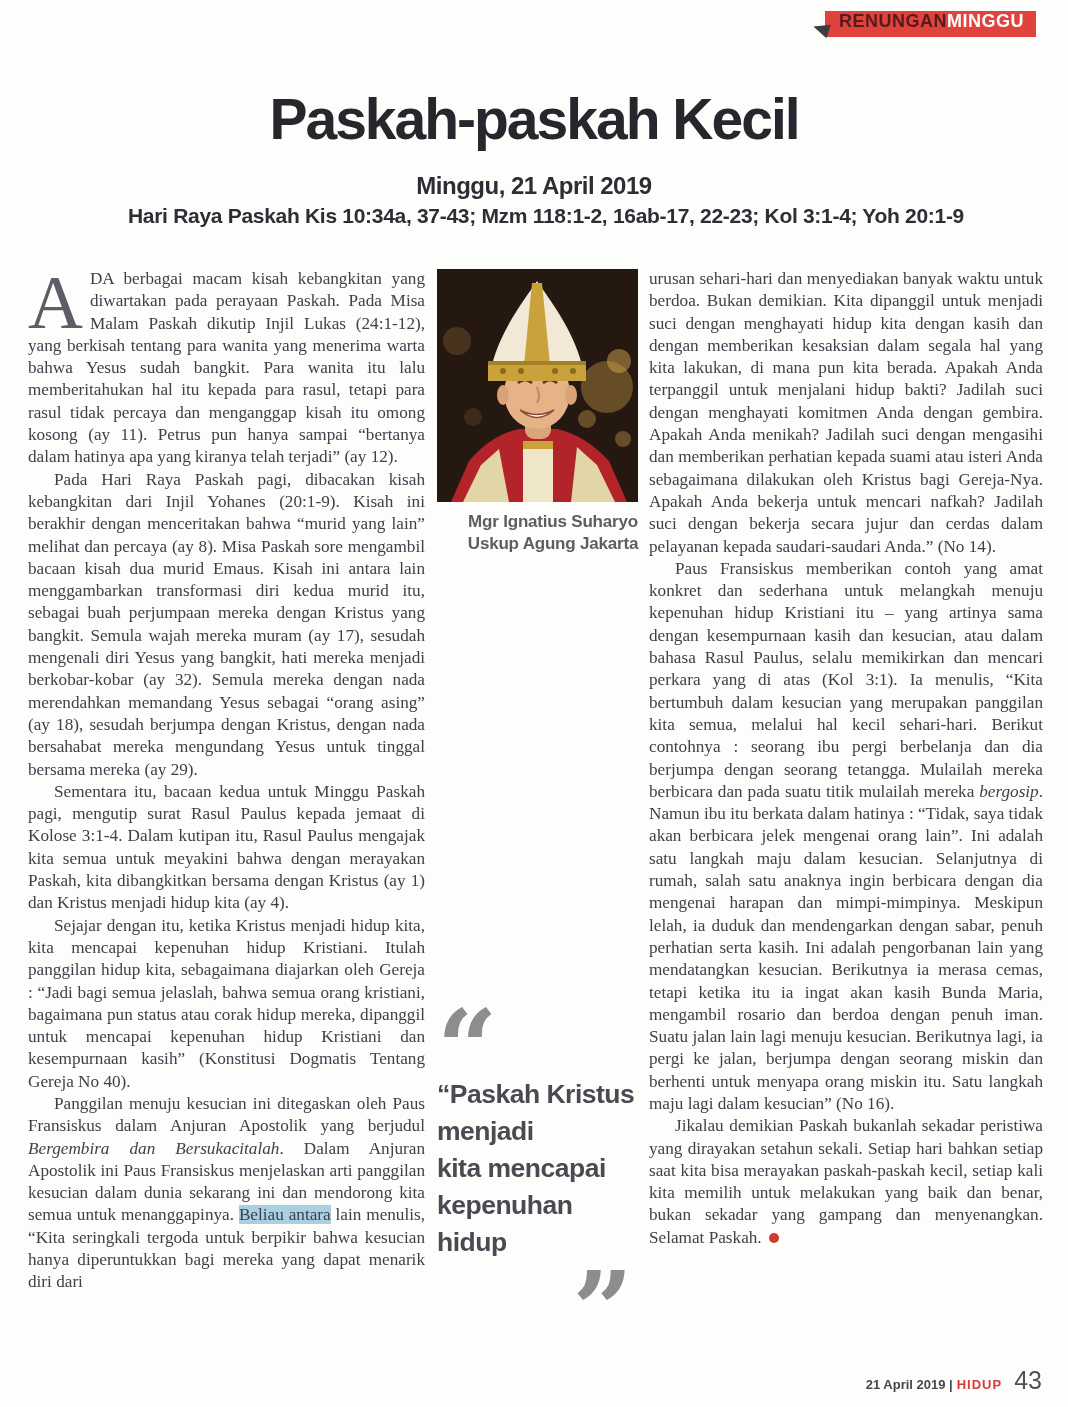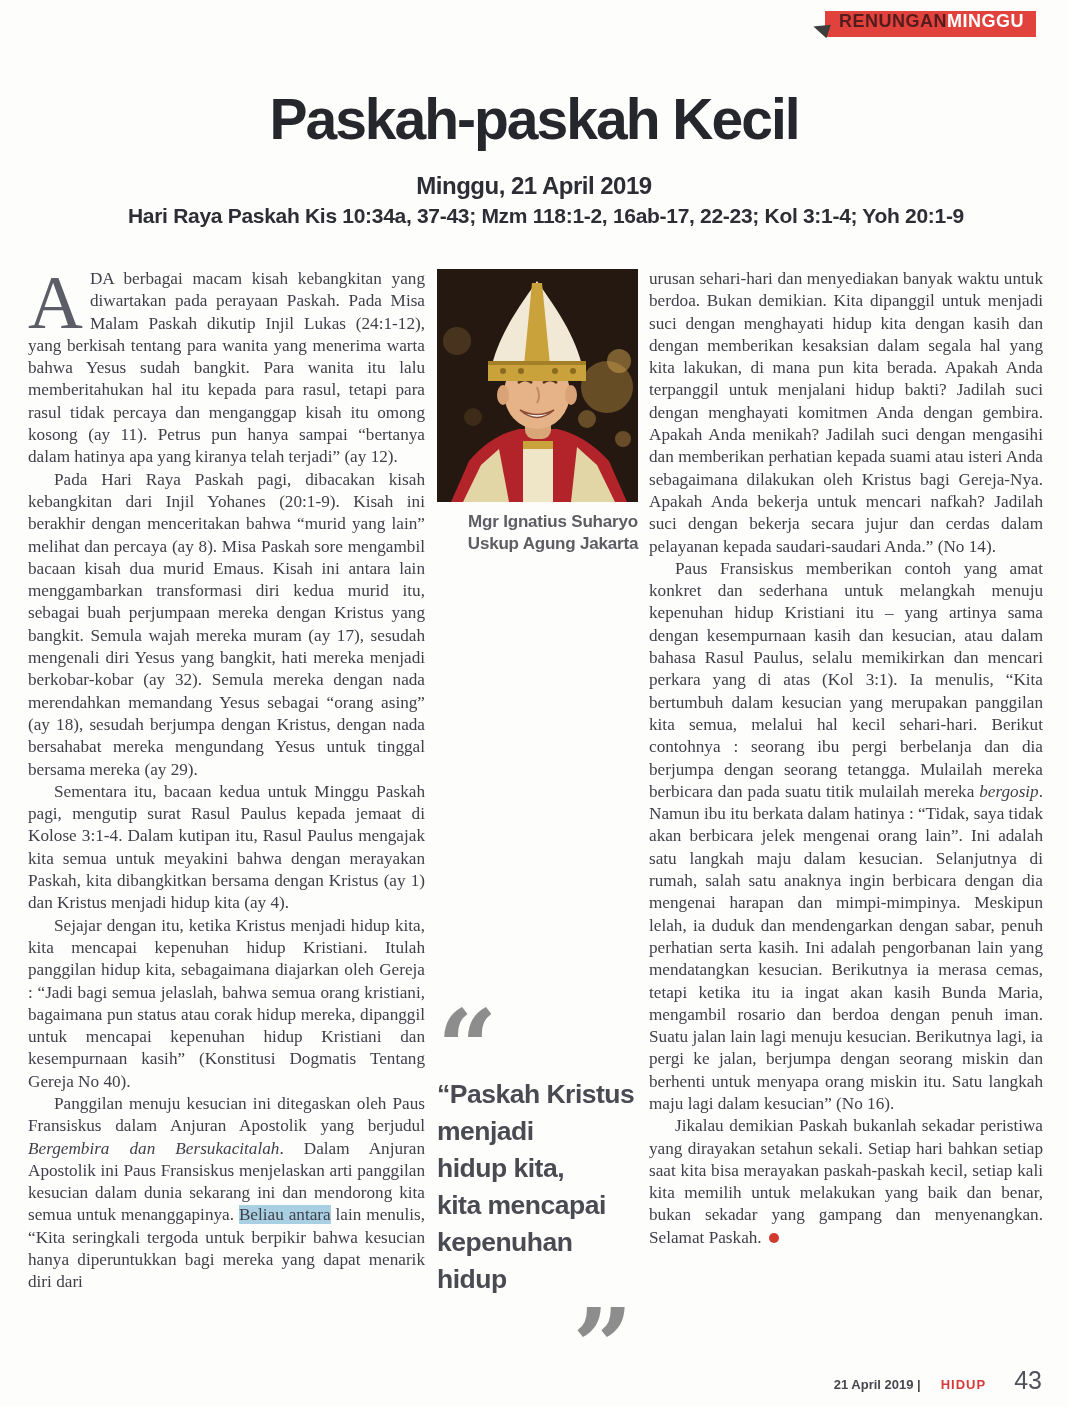--- a/index.html
+++ b/index.html
@@ -75,21 +75,21 @@
   }
   .pq-close {
     display:block; text-align:right; padding-right:8px;
     font-family:"DejaVu Serif", serif; font-weight:bold;
     font-size:105px; color:#8d8d8d; line-height:98px; height:66px; overflow:hidden;
   }
 
   
   .footer {
     position:absolute; top:1366px; right:26px;
-    display:flex; align-items:baseline; gap:20px;
+    display:flex; align-items:baseline; gap:4px;
     font-family:"Liberation Sans", sans-serif;
   }
   .footer-date { font-weight:bold; font-size:13px; color:#47474f; }
   .footer-mag  { font-weight:bold; font-size:13px; color:#d53a3a; letter-spacing:1px; }
   .footer-page { font-weight:normal; font-size:25px; color:#51515b; margin-left:8px; }
 </style>
 </head>
 <body>
 
 <div class="page">
@@ -153,21 +153,20 @@
       <div>Mgr Ignatius Suharyo</div>
       <div>Uskup Agung Jakarta</div>
     </div>
   </div>
 
   <div class="pullquote">
     <span class="pq-open">“</span>
     <div class="pq-text">
         <div>“Paskah Kristus</div>
         <div>menjadi</div>
-        <div>hidup kita,</div>
         <div>kita mencapai</div>
         <div>kepenuhan</div>
         <div>hidup</div>
       </div>
     <span class="pq-close">”</span>
   </div>
 
   <div class="col col-right">
       <p class="para"><span>urusan sehari-hari dan menyediakan banyak waktu untuk berdoa. Bukan demikian. Kita dipanggil untuk menjadi suci dengan menghayati hidup kita dengan kasih dan dengan memberikan kesaksian dalam segala hal yang kita lakukan, di mana pun kita berada. Apakah Anda terpanggil untuk menjalani hidup bakti? Jadilah suci dengan menghayati komitmen Anda dengan gembira. Apakah Anda menikah? Jadilah suci dengan mengasihi dan memberikan perhatian kepada suami atau isteri Anda sebagaimana dilakukan oleh Kristus bagi Gereja-Nya. Apakah Anda bekerja untuk mencari nafkah? Jadilah suci dengan bekerja secara jujur dan cerdas dalam pelayanan kepada saudari-saudari Anda.” (No 14).</span></p>
       <p class="para indent"><span>Paus Fransiskus memberikan contoh yang amat konkret dan sederhana untuk melangkah menuju kepenuhan hidup Kristiani itu – yang artinya sama dengan kesempurnaan kasih dan kesucian, atau dalam bahasa Rasul Paulus, selalu memikirkan dan mencari perkara yang di atas (Kol 3:1). Ia menulis, “Kita bertumbuh dalam kesucian yang merupakan panggilan kita semua, melalui hal kecil sehari-hari. Berikut contohnya : seorang ibu pergi berbelanja dan dia berjumpa dengan seorang tetangga. Mulailah mereka berbicara dan pada suatu titik mulailah mereka </span><span class="it">bergosip</span><span>. Namun ibu itu berkata dalam hatinya : “Tidak, saya tidak akan berbicara jelek mengenai orang lain”. Ini adalah satu langkah maju dalam kesucian. Selanjutnya di rumah, salah satu anaknya ingin berbicara dengan dia mengenai harapan dan mimpi-mimpinya. Meskipun lelah, ia duduk dan mendengarkan dengan sabar, penuh perhatian serta kasih. Ini adalah pengorbanan lain yang mendatangkan kesucian. Berikutnya ia merasa cemas, tetapi ketika itu ia ingat akan kasih Bunda Maria, mengambil rosario dan berdoa dengan penuh iman. Suatu jalan lain lagi menuju kesucian. Berikutnya lagi, ia pergi ke jalan, berjumpa dengan seorang miskin dan berhenti untuk menyapa orang miskin itu. Satu langkah maju lagi dalam kesucian” (No 16).</span></p>

